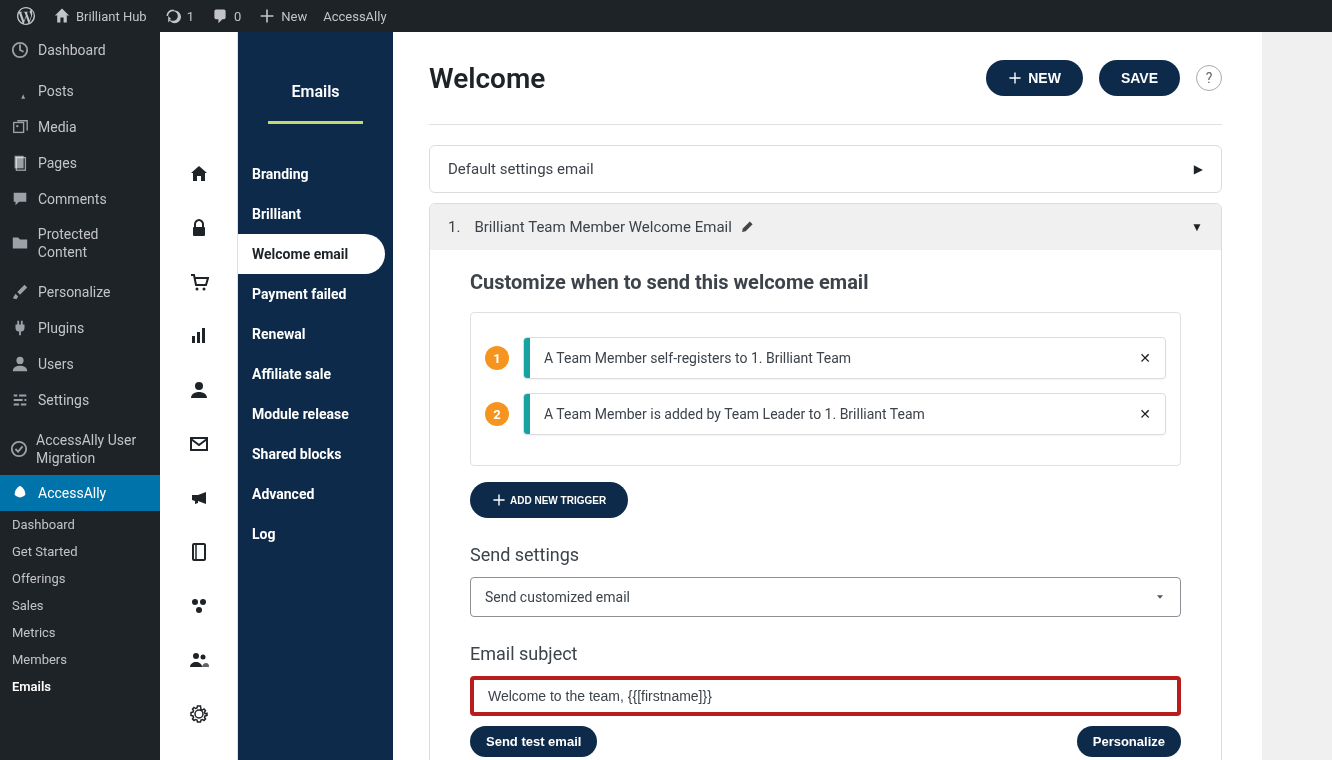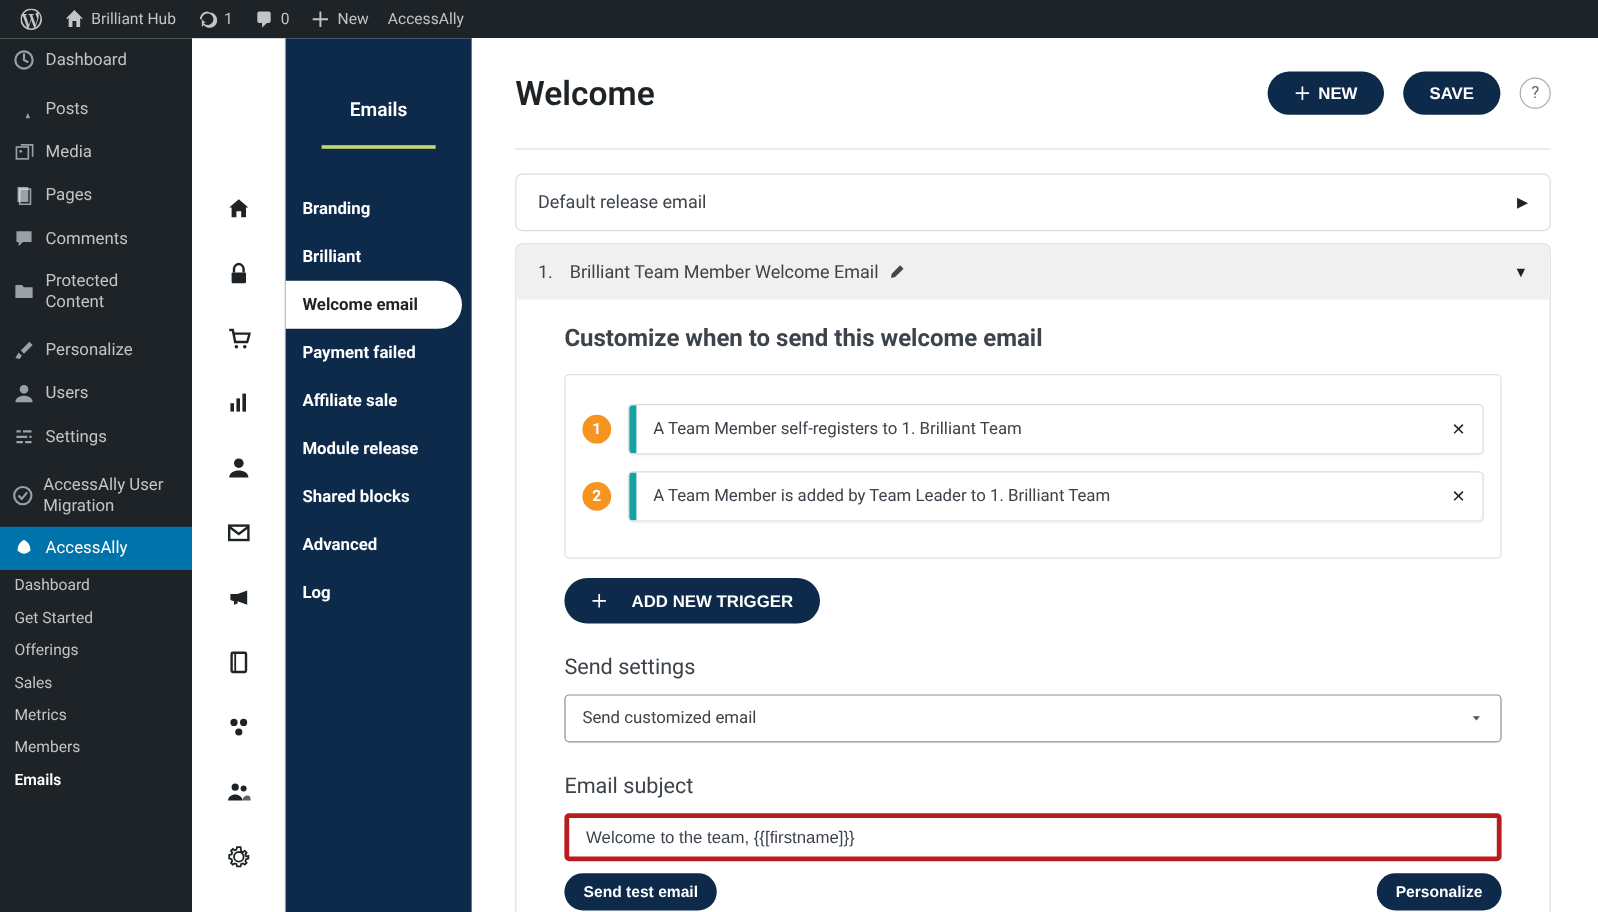--- a/index.html
+++ b/index.html
@@ -27,21 +27,21 @@
 .icon-rail-item { width: 24px; height: 24px; display: flex; align-items: center; justify-content: center; color: #1d2327; cursor: pointer; }
 
 
 .sub-sidebar { position: absolute; top: 32px; left: 238px; width: 155px; height: 728px; background: #0d2a4a; color: #fff; }
 .sub-sidebar-title { text-align: center; font-size: 16px; font-weight: 600; padding: 50px 0 20px; }
 .sub-sidebar-underline { width: 95px; height: 3px; background: #c5d86d; margin: 0 auto 30px; }
 .sub-menu-item { padding: 12px 14px; font-size: 14px; cursor: pointer; font-weight: bold; }
 .sub-menu-item.active { background: #fff; color: #1d2327; border-radius: 0 20px 20px 0; margin-right: 8px; }
 
 
-.main { position: absolute; top: 32px; left: 393px; width: 939px; height: 728px; background: #fff; padding: 28px 40px 40px 36px; overflow-y: auto; }
+.main { position: absolute; top: 32px; left: 393px; width: 869px; height: 728px; background: #fff; padding: 28px 40px 40px 36px; overflow-y: auto; }
 .page-header { display: flex; align-items: center; justify-content: space-between; margin-bottom: 28px; }
 .page-title { font-size: 28px; font-weight: 600; color: #1d2327; }
 .header-actions { display: flex; align-items: center; gap: 16px; }
 .btn-primary { background: #0d2a4a; color: #fff; border: none; border-radius: 22px; padding: 10px 22px; font-size: 14px; font-weight: 700; cursor: pointer; display: inline-flex; align-items: center; gap: 6px; }
 .help-btn { width: 26px; height: 26px; border: 1px solid #aaa; border-radius: 50%; display: inline-flex; align-items: center; justify-content: center; color: #666; cursor: pointer; font-size: 14px; }
 .hr { border: none; border-top: 1px solid #e0e0e0; margin-bottom: 20px; }
 
 .accordion { border: 1px solid #dcdcde; border-radius: 6px; margin-bottom: 10px; }
 .accordion-header { display: flex; align-items: center; justify-content: space-between; padding: 14px 18px; font-size: 15px; color: #3c434a; cursor: pointer; }
 .accordion-header.expanded { background: #f0f0f1; border-radius: 6px 6px 0 0; }
@@ -51,21 +51,21 @@
 .accordion-body { padding: 20px 40px 30px; }
 .section-heading { font-size: 20px; color: #3c434a; margin-bottom: 18px; }
 
 .triggers-box { border: 1px solid #e0e0e0; border-radius: 4px; padding: 24px 14px 30px; margin-bottom: 10px; position: relative; }
 .trigger-row { display: flex; align-items: center; margin-bottom: 14px; }
 .trigger-badge { width: 24px; height: 24px; border-radius: 50%; background: #f5941f; color: #fff; font-weight: 700; font-size: 13px; display: flex; align-items: center; justify-content: center; margin-right: 14px; flex-shrink: 0; }
 .trigger-card { flex: 1; display: flex; align-items: center; border: 1px solid #dcdcde; border-radius: 4px; box-shadow: 0 1px 2px rgba(0,0,0,0.05); overflow: hidden; height: 42px; }
 .trigger-accent { width: 6px; height: 100%; background: #17a2a2; }
 .trigger-text { flex: 1; padding: 0 14px; font-size: 14px; color: #3c434a; }
 .trigger-close { padding: 0 14px; color: #1d2327; cursor: pointer; font-size: 14px; }
-.btn-add-trigger { background: #0d2a4a; color: #fff; border: none; border-radius: 22px; padding: 11px 22px; font-size: 14px; font-weight: 700; cursor: pointer; display: inline-flex; align-items: center; gap: 20px; margin-top: 6px; }
+.btn-add-trigger { background: #0d2a4a; color: #fff; border: none; border-radius: 22px; padding: 11px 22px; font-size: 10px; font-weight: 700; cursor: pointer; display: inline-flex; align-items: center; gap: 4px; margin-top: 6px; }
 
 .field-label { font-size: 18px; color: #3c434a; margin: 26px 0 12px; }
 .select { width: 100%; padding: 0 14px; border: 1px solid #8c8f94; border-radius: 4px; font-size: 14px; color: #3c434a; background: #fff; display: flex; align-items: center; justify-content: space-between; cursor: pointer; height: 40px; }
 .text-input { width: 100%; padding: 10px 14px; border: 4px solid #b91c1c; border-radius: 4px; font-size: 14px; color: #3c434a; height: 40px; }
 .subject-actions { display: flex; justify-content: space-between; margin-top: 10px; }
 .btn-small { background: #0d2a4a; color: #fff; border: none; border-radius: 18px; padding: 8px 16px; font-size: 13px; font-weight: 600; cursor: pointer; }
 
 svg { display: block; }
 </style>
 </head>
@@ -171,20 +171,28 @@
     <span>Protected Content</span>
   </div>
   <div class="wp-separator"></div>
   <div class="wp-menu-item">
     <span class="icon">
         <svg width="18" height="18" viewBox="0 0 20 20" fill="currentColor">
           <path d="M15 2l3 3-8 8-3-3 8-8zM5 12l3 3-2 3-4-1 3-5z"></path>
         </svg>
       </span>
     <span>Personalize</span>
+  </div>
+  <div class="wp-menu-item">
+    <span class="icon">
+        <svg width="18" height="18" viewBox="0 0 20 20" fill="currentColor">
+          <path d="M7 2v4H5v4c0 2 1 4 4 4v4h2v-4c3 0 4-2 4-4V6h-2V2h-2v4H9V2H7z"></path>
+        </svg>
+      </span>
+    <span>Plugins</span>
   </div>
   <div class="wp-menu-item">
     <span class="icon">
         <svg width="18" height="18" viewBox="0 0 20 20" fill="currentColor">
           <circle cx="10" cy="6" r="4"></circle>
           <path d="M2 18c0-4 4-6 8-6s8 2 8 6H2z"></path>
         </svg>
       </span>
     <span>Users</span>
   </div>
@@ -295,20 +303,21 @@
     </div>
 </div>
 
 <div class="sub-sidebar">
   <div class="sub-sidebar-title">Emails</div>
   <div class="sub-sidebar-underline"></div>
   <div class="sub-menu-item">Branding</div>
   <div class="sub-menu-item">Brilliant</div>
   <div class="sub-menu-item active">Welcome email</div>
   <div class="sub-menu-item">Payment failed</div>
+  <div class="sub-menu-item">Renewal</div>
   <div class="sub-menu-item">Affiliate sale</div>
   <div class="sub-menu-item">Module release</div>
   <div class="sub-menu-item">Shared blocks</div>
   <div class="sub-menu-item">Advanced</div>
   <div class="sub-menu-item">Log</div>
 </div>
 
 <div class="main">
   <div class="page-header">
     <h1 class="page-title">Welcome</h1>
@@ -322,21 +331,21 @@
       <button class="btn-primary">
         <span>SAVE</span>
       </button>
       <div class="help-btn">?</div>
     </div>
   </div>
   <hr class="hr">
 
   <div class="accordion">
     <div class="accordion-header">
-      <span>Default release email</span>
+      <span>Default settings email</span>
       <span class="chevron">▶</span>
     </div>
   </div>
 
   <div class="accordion">
     <div class="accordion-header expanded">
       <div style="display:flex;align-items:center;">
         <span class="accordion-number">1.</span>
         <span>Brilliant Team Member Welcome Email</span>
         <span class="pencil-icon">

